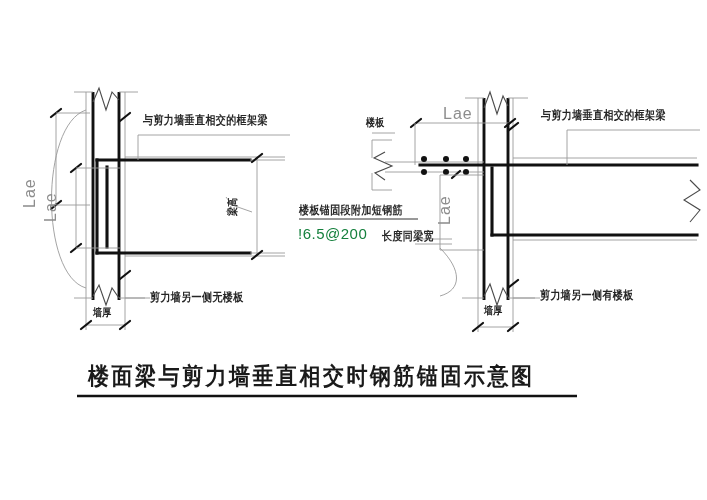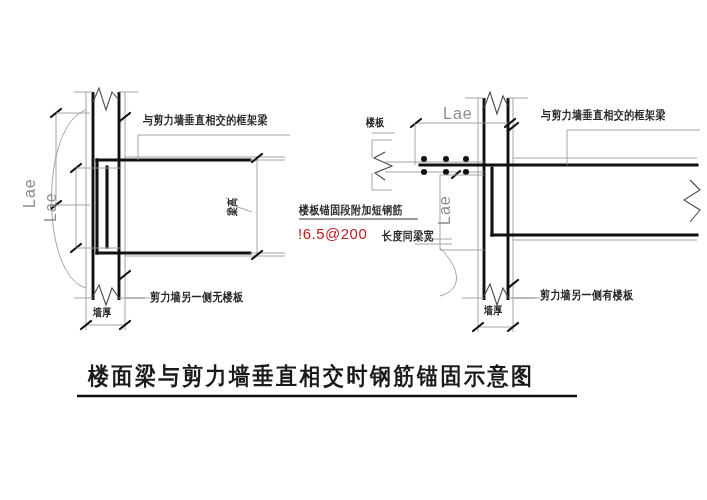--- a/index.html
+++ b/index.html
@@ -68,21 +68,21 @@
   .lae-vert {
     transform: rotate(-90deg);
     transform-origin: left top;
   }
   .cn-vert {
     transform: rotate(-90deg) scaleY(1.15);
     transform-origin: left top;
   }
   .spec {
     font-size: 15px;
-    color: #b91c1c;
+    color: #15803d;
     letter-spacing: 0.5px;
     font-weight: 400;
   }
   .spec-cn {
     font-size: 10px;
     font-weight: 700;
     color: #2b2b2b;
     letter-spacing: 0.4px;
     transform: scaleY(1.18);
     transform-origin: left top;

